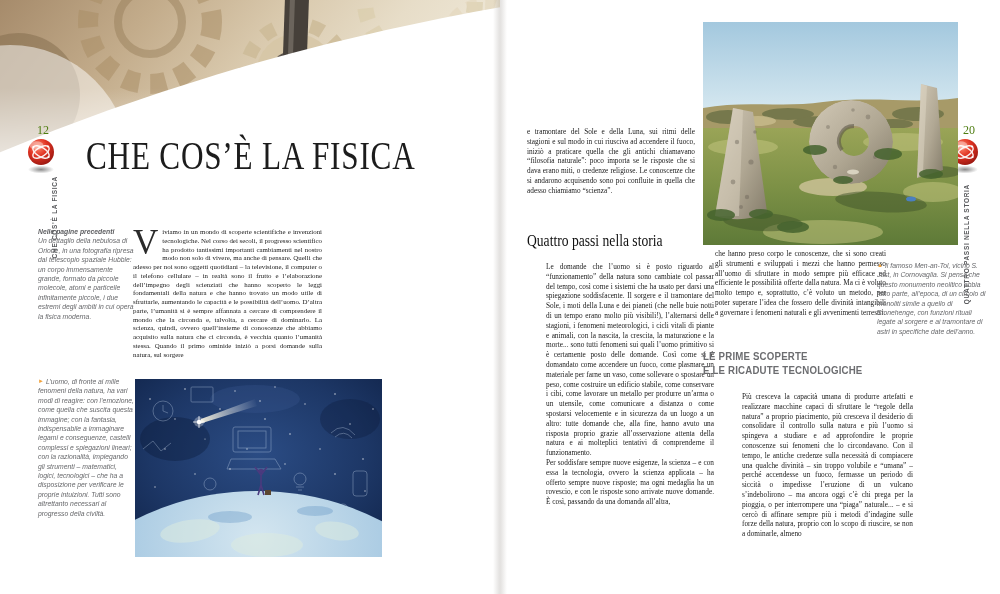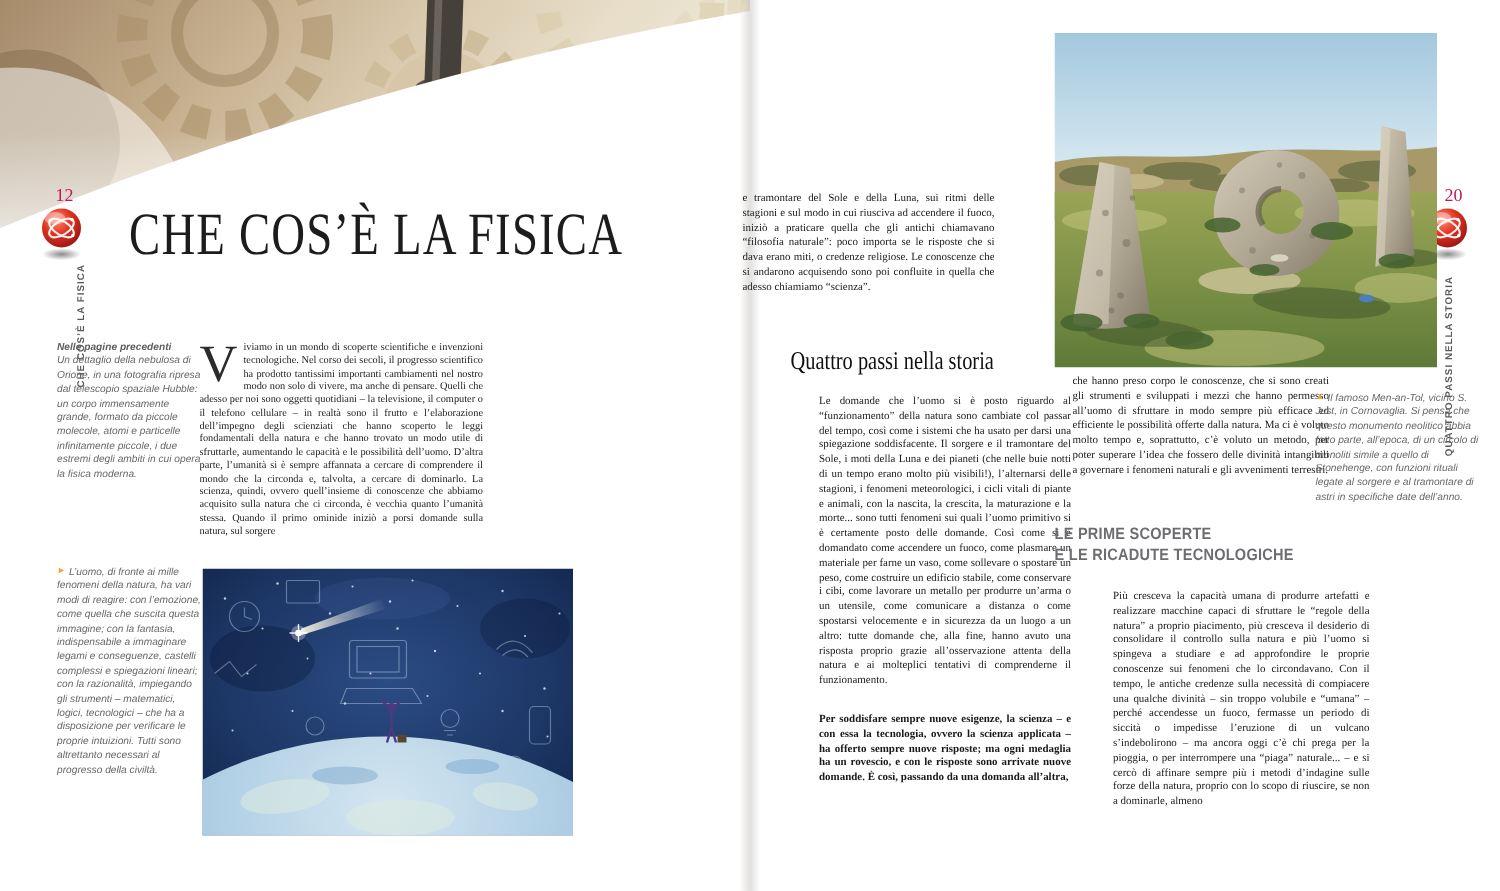--- a/index.html
+++ b/index.html
@@ -5,38 +5,38 @@
   html,body{margin:0;padding:0;background:#ffffff;}
   .spread{position:relative;width:1000px;height:594px;background:#ffffff;overflow:hidden;
           font-family:"Liberation Serif",serif;color:#1b1b1b;}
   .abs{position:absolute;}
   
   .banner{left:0;top:0;width:500px;height:156px;}
   
   .gutter{left:493px;top:0;width:14px;height:594px;
           background:linear-gradient(to right,rgba(90,80,70,0) 0%,rgba(90,80,70,.16) 45%,rgba(90,80,70,.16) 55%,rgba(90,80,70,0) 100%);}
   
-  .pagenum{font:12px "Liberation Serif",serif;color:#be185d;}
+  .pagenum{font:12px "Liberation Serif",serif;color:#4d7c0f;}
   .vlabel{writing-mode:vertical-rl;transform:rotate(180deg);
           font:bold 6.5px "Liberation Sans",sans-serif;letter-spacing:.7px;color:#595a5d;white-space:nowrap;}
   
   .title{left:86px;top:134px;font-size:40px;line-height:44px;color:#1c1c1c;
          letter-spacing:1px;transform:scaleX(.78);transform-origin:left top;white-space:nowrap;}
   .h-section{font-size:17px;color:#101010;transform:scaleX(.8);transform-origin:left top;white-space:nowrap;}
   .h-sub{font-family:"Liberation Sans",sans-serif;font-weight:bold;font-size:11px;line-height:13.5px;
          color:#6c6d70;letter-spacing:.2px;transform:scaleX(.88);transform-origin:left top;white-space:nowrap;}
   
   .body-col{font-size:7.3px;line-height:9.8px;text-align:justify;color:#191919;hyphens:auto;}
   .body-col p{margin:0;}
   .col1{left:133px;top:228px;width:189px;height:151px;overflow:hidden;
         font-size:6.9px;line-height:8.75px;}
   .dropcap{float:left;font-size:35px;line-height:28px;margin:1px 4px 0 0;color:#2b2b2b;}
-  .col2top{left:495px;top:127px;width:168px;height:101px;overflow:hidden;}
+  .col2top{left:527px;top:127px;width:168px;height:101px;overflow:hidden;}
   .col2body{left:546px;top:262px;width:168px;height:300px;overflow:hidden;}
-  .col2body p+p{margin-top:16px;font-weight:bold;}
+  .col2body p+p{margin-top:0;}
   .col3top{left:703px;top:249px;width:171px;height:99px;overflow:hidden;margin-left:12px;}
   .col3body{left:703px;top:392px;width:171px;height:172px;overflow:hidden;margin-left:39px;}
   
   .caption{font-family:"Liberation Sans",sans-serif;font-style:italic;font-size:6.8px;
            line-height:9.4px;color:#66676a;}
   .caption .cap-label{font-weight:bold;font-style:italic;color:#5d5e61;}
   .marker{font-style:normal;color:#f2a33c;font-size:6px;vertical-align:1px;padding-right:2px;}
   .captop{left:38px;top:227px;width:97px;}
   .capill{left:38px;top:377px;width:97px;}
   .capphoto{left:877px;top:261px;width:114px;}

